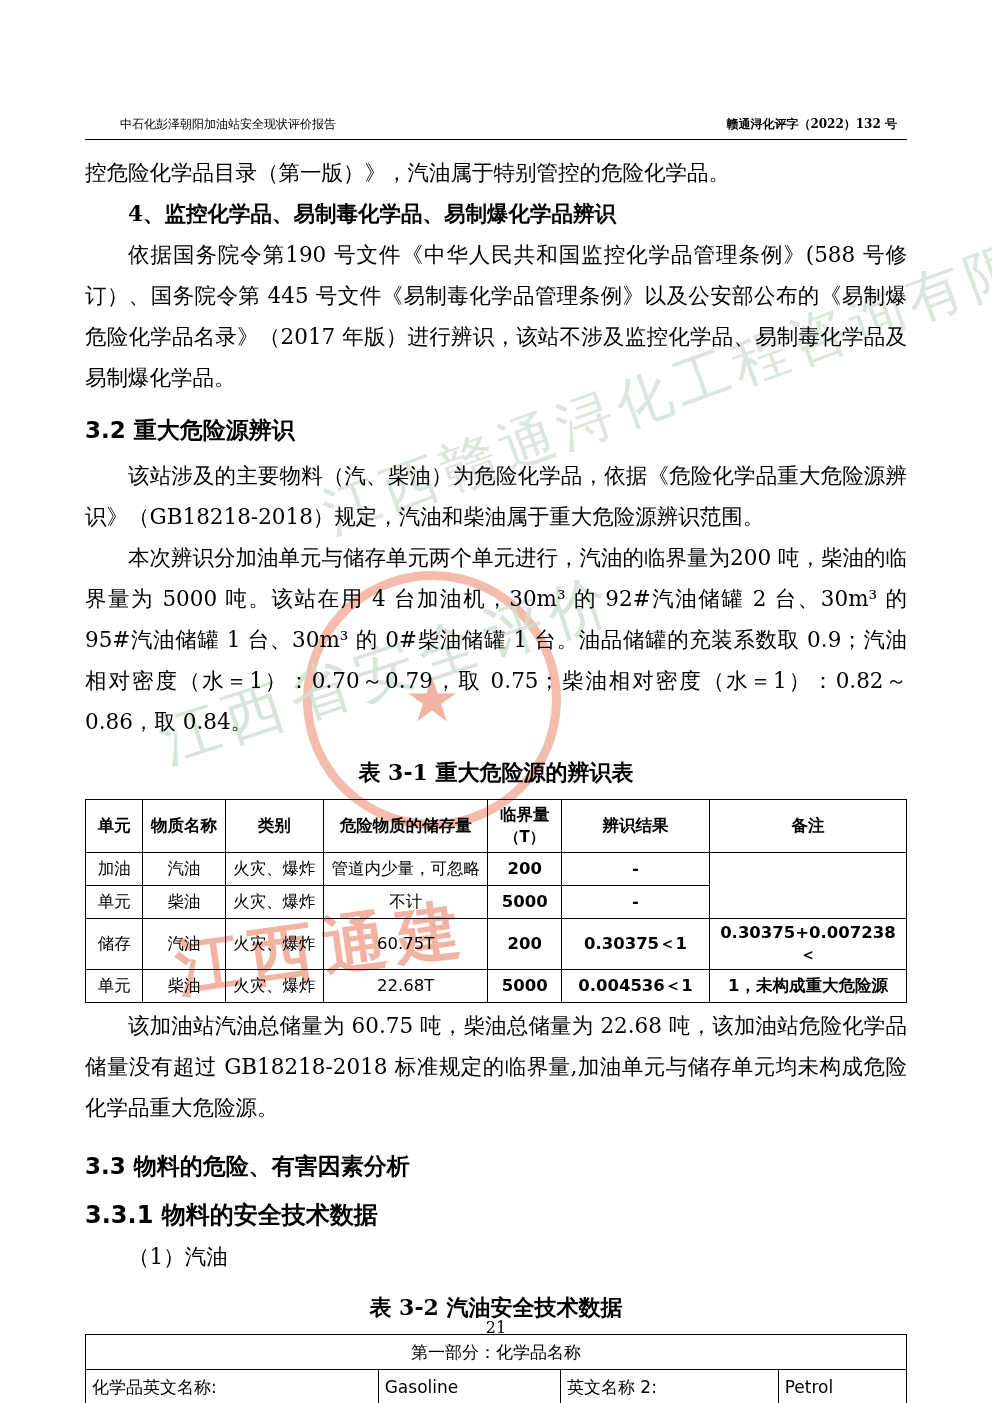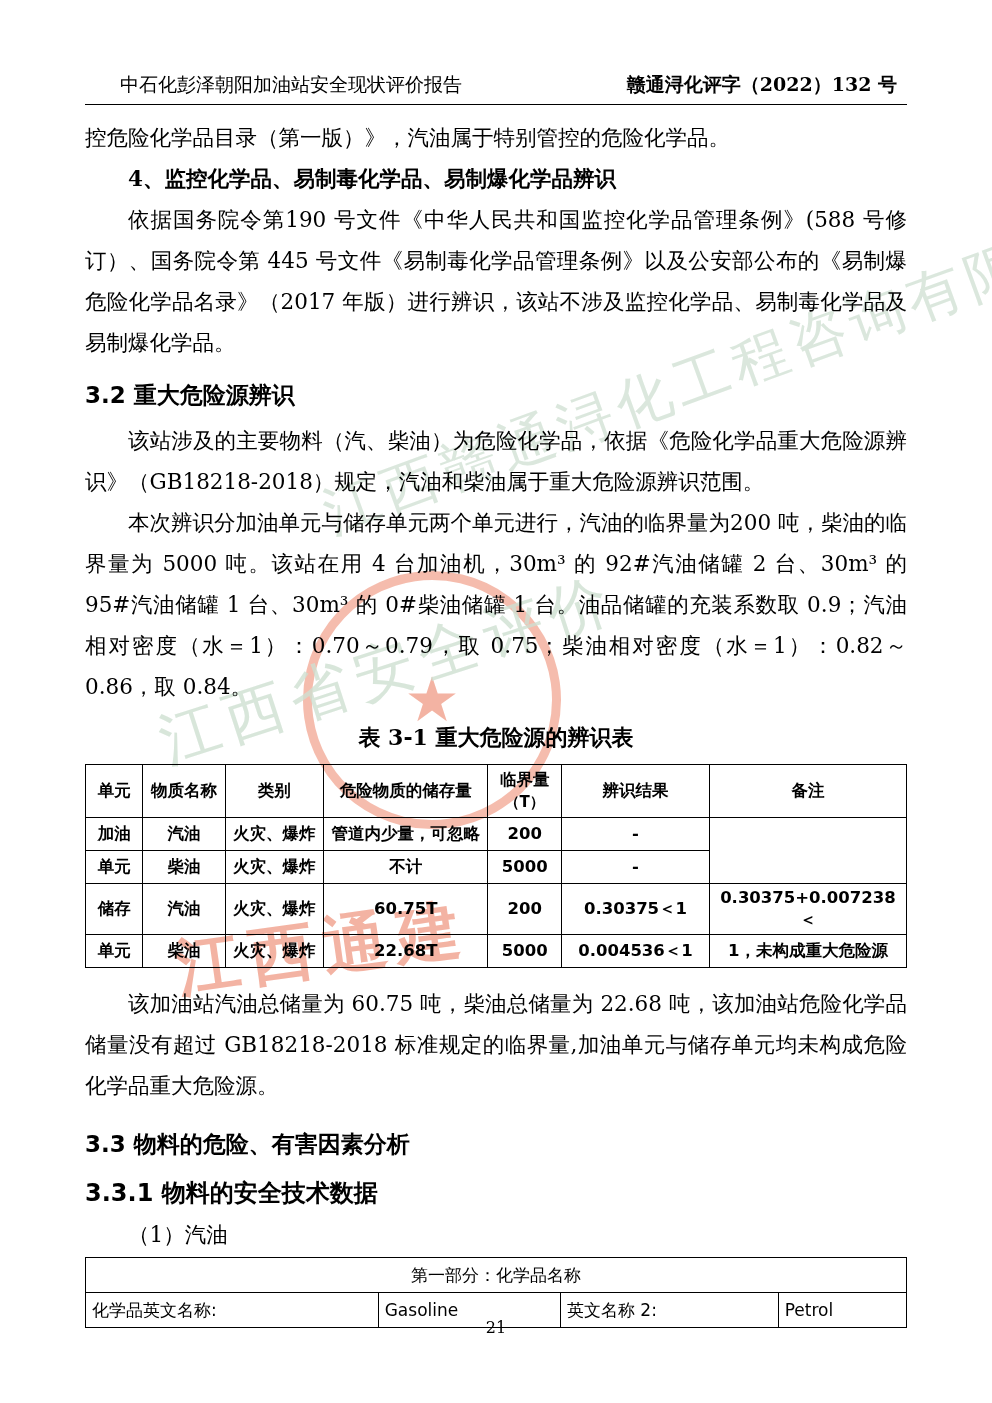--- a/index.html
+++ b/index.html
@@ -89,25 +89,25 @@
   }
 
   
   .header {
     position: relative;
     z-index: 2;
     padding-top: 72px;
     display: flex;
     justify-content: space-between;
     align-items: baseline;
-    font-size: 19px;
+    font-size: 12px;
     padding-left: 35px;
     padding-right: 10px;
   }
-  .header-right { font-weight: bold; }
+  .header-right { font-weight: bold; margin-top: 44px; }
   .header-rule {
     position: relative;
     z-index: 2;
     border-bottom: 1.5px solid #000;
     margin: 6px 0 0 0;
   }
 
   
   .content {
     position: relative;
@@ -149,21 +149,21 @@
     z-index: 2;
     background: transparent;
   }
   table td, table th {
     border: 1px solid #000;
     padding: 3px 4px;
     text-align: center;
     line-height: 22px;
     font-weight: normal;
   }
-  .t31 td { height: 26px; font-weight: bold; }
+  .t31 td { height: 26px; }
   .t31 .hdr td { font-weight: bold; height: 46px; }
   .t31 .small { font-size: 15px; }
 
   .t32 { font-size: 17px; margin-top: 2px; }
   .t32 td { height: 28px; }
   .t32 .sechdr { font-weight: normal; }
   .t32 .lbl { text-align: left; padding-left: 6px; }
   .t32 .val { text-align: left; padding-left: 6px; }
 
   .pagenum {
@@ -256,26 +256,27 @@
           <td>柴油</td>
           <td>火灾、爆炸</td>
           <td>22.68T</td>
           <td style="font-weight:bold">5000</td>
           <td style="font-weight:bold">0.004536＜1</td>
           <td style="font-weight:bold">1，未构成重大危险源</td>
         </tr>
       </tbody>
     </table>
 
-    <p class="indent" style="margin-top:15px">该加油站汽油总储量为 60.75 吨，柴油总储量为 22.68 吨，该加油站危险化学品储量没有超过 GB18218-2018 标准规定的临界量,加油单元与储存单元均未构成危险化学品重大危险源。</p>
+    <p class="indent" style="margin-top:2px">该加油站汽油总储量为 60.75 吨，柴油总储量为 22.68 吨，该加油站危险化学品储量没有超过 GB18218-2018 标准规定的临界量,加油单元与储存单元均未构成危险化学品重大危险源。</p>
 
     <div class="h-sec" style="margin-top:18px">3.3 物料的危险、有害因素分析</div>
     <div class="h-sub">3.3.1 物料的安全技术数据</div>
     <p class="indent">（1）汽油</p>
 
+    <div class="tbl-caption">表 3-2  汽油安全技术数据</div>
 
     <table class="t32">
       <tbody>
         <tr>
           <td colspan="4" class="sechdr">第一部分：化学品名称</td>
         </tr>
         <tr>
           <td class="lbl">化学品英文名称:</td>
           <td class="val">Gasoline</td>
           <td class="lbl">英文名称 2:</td>

